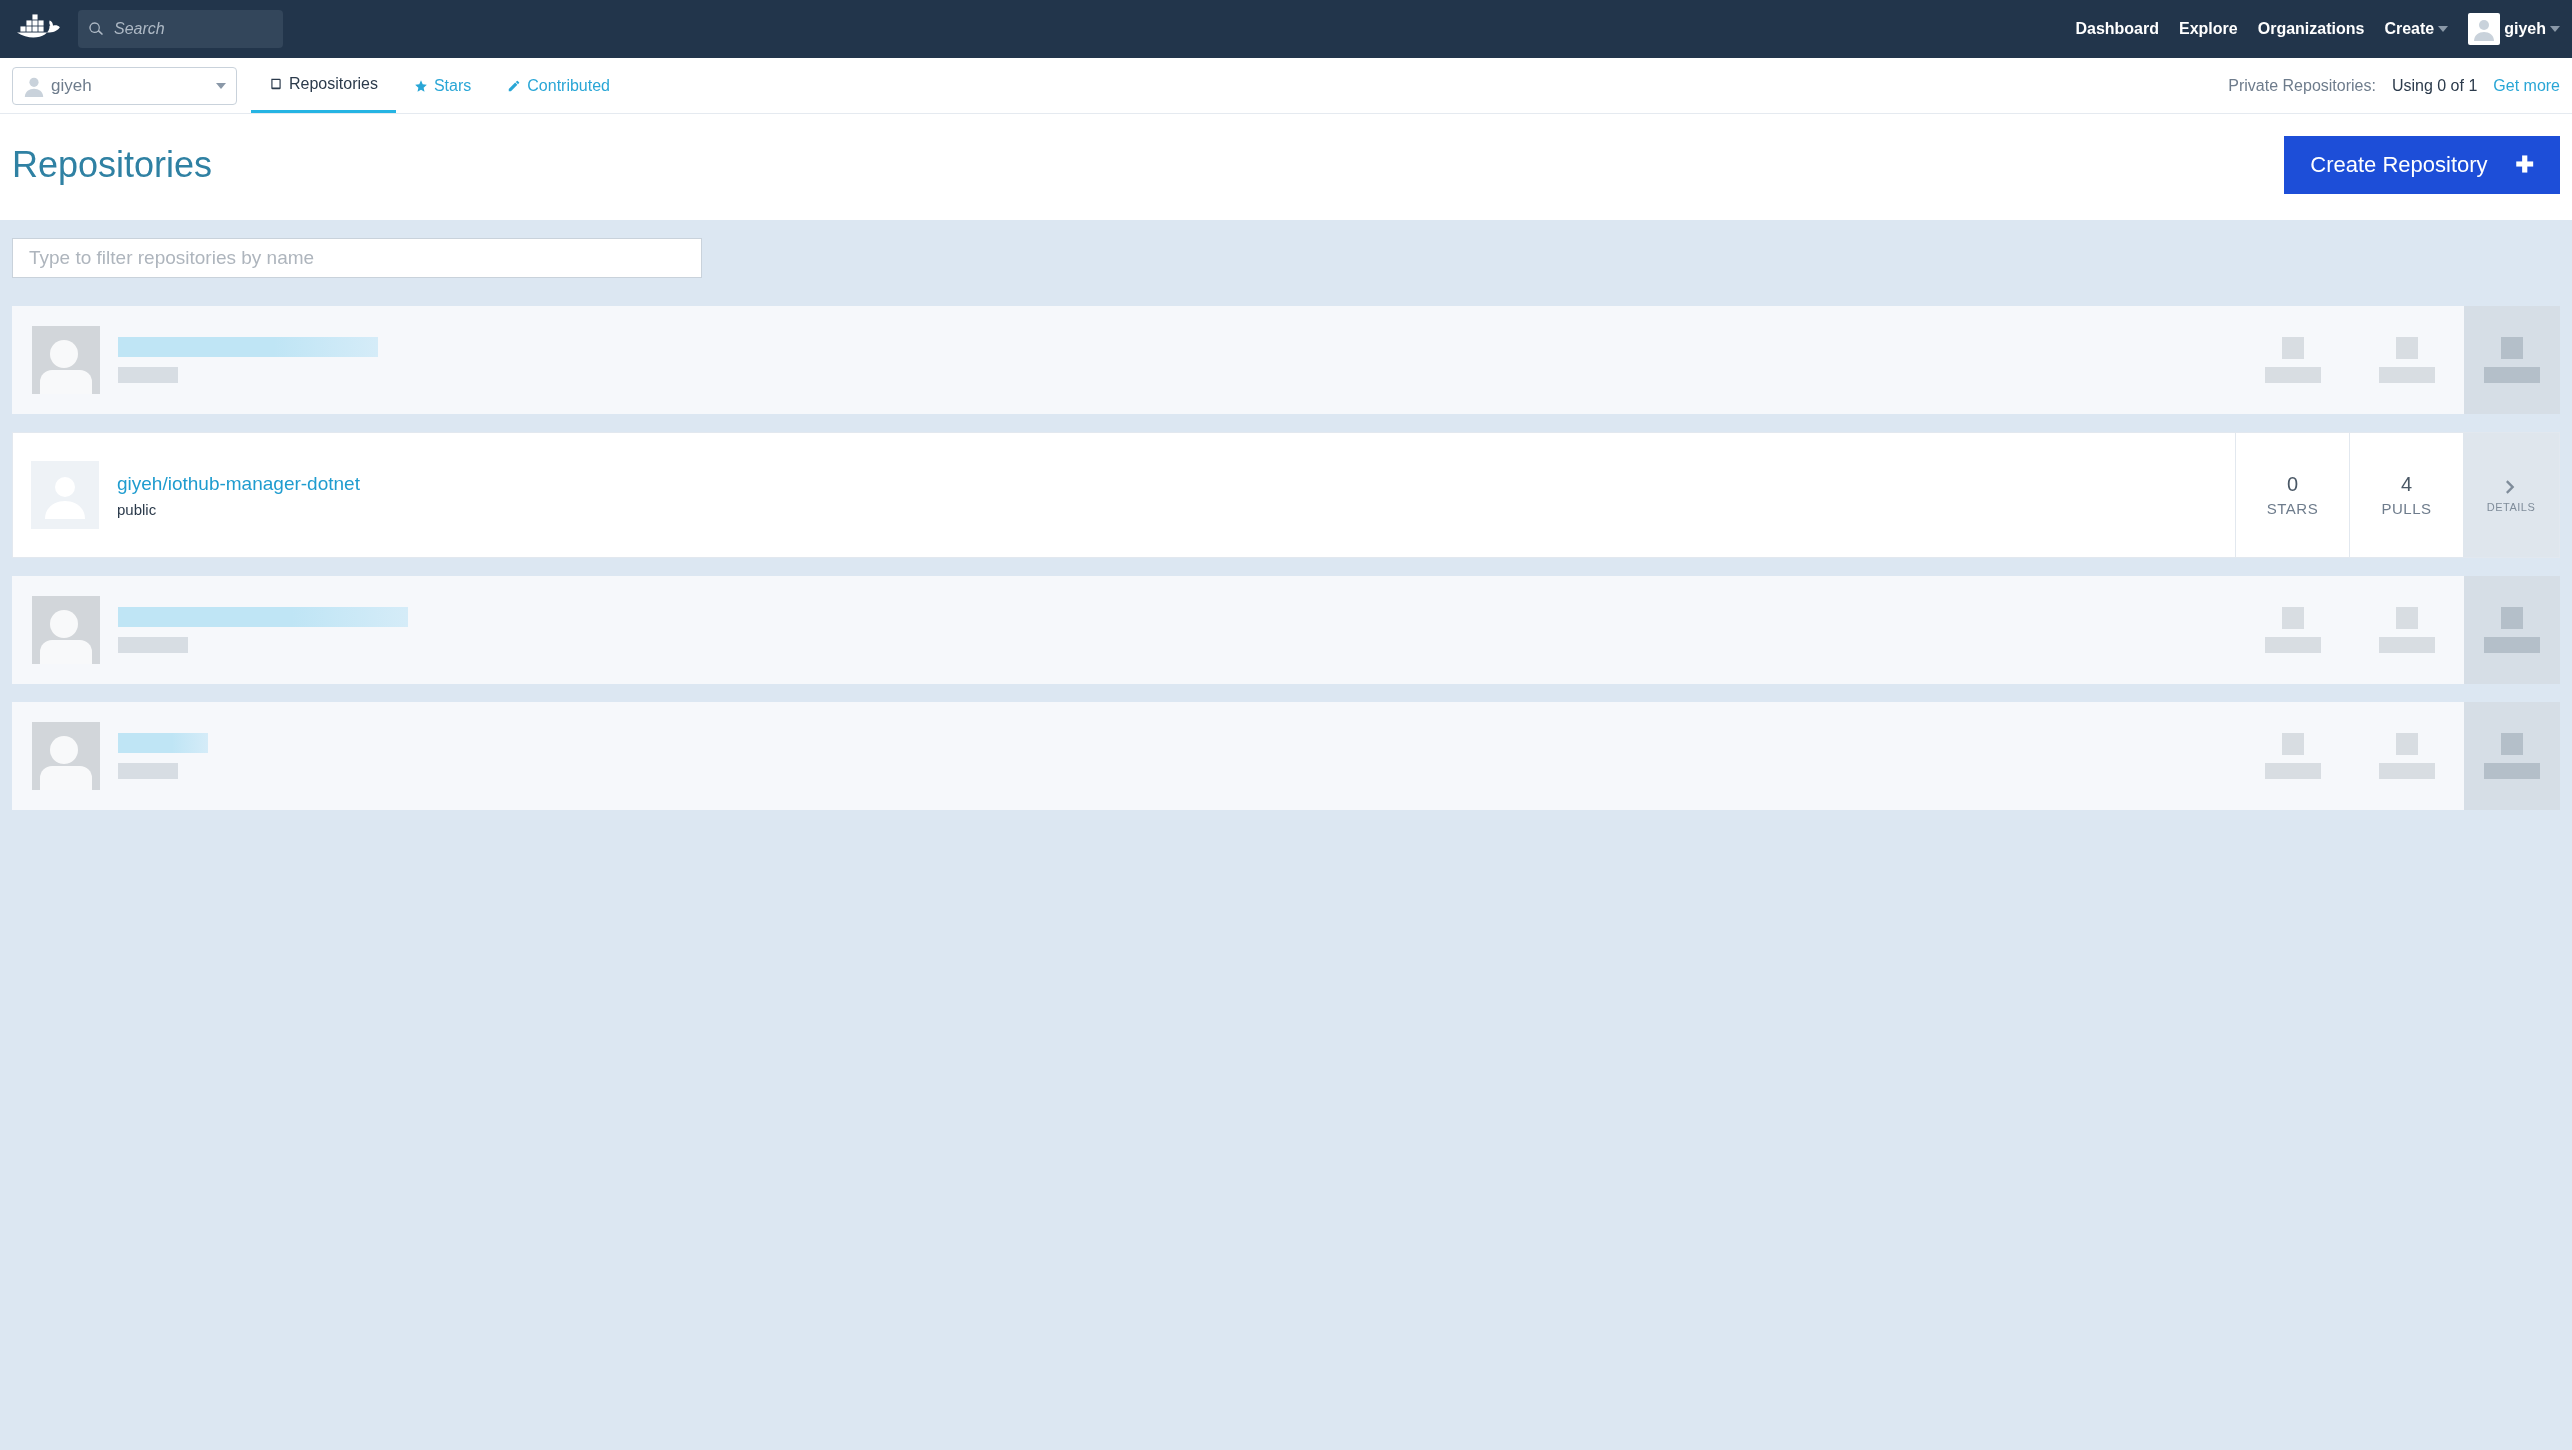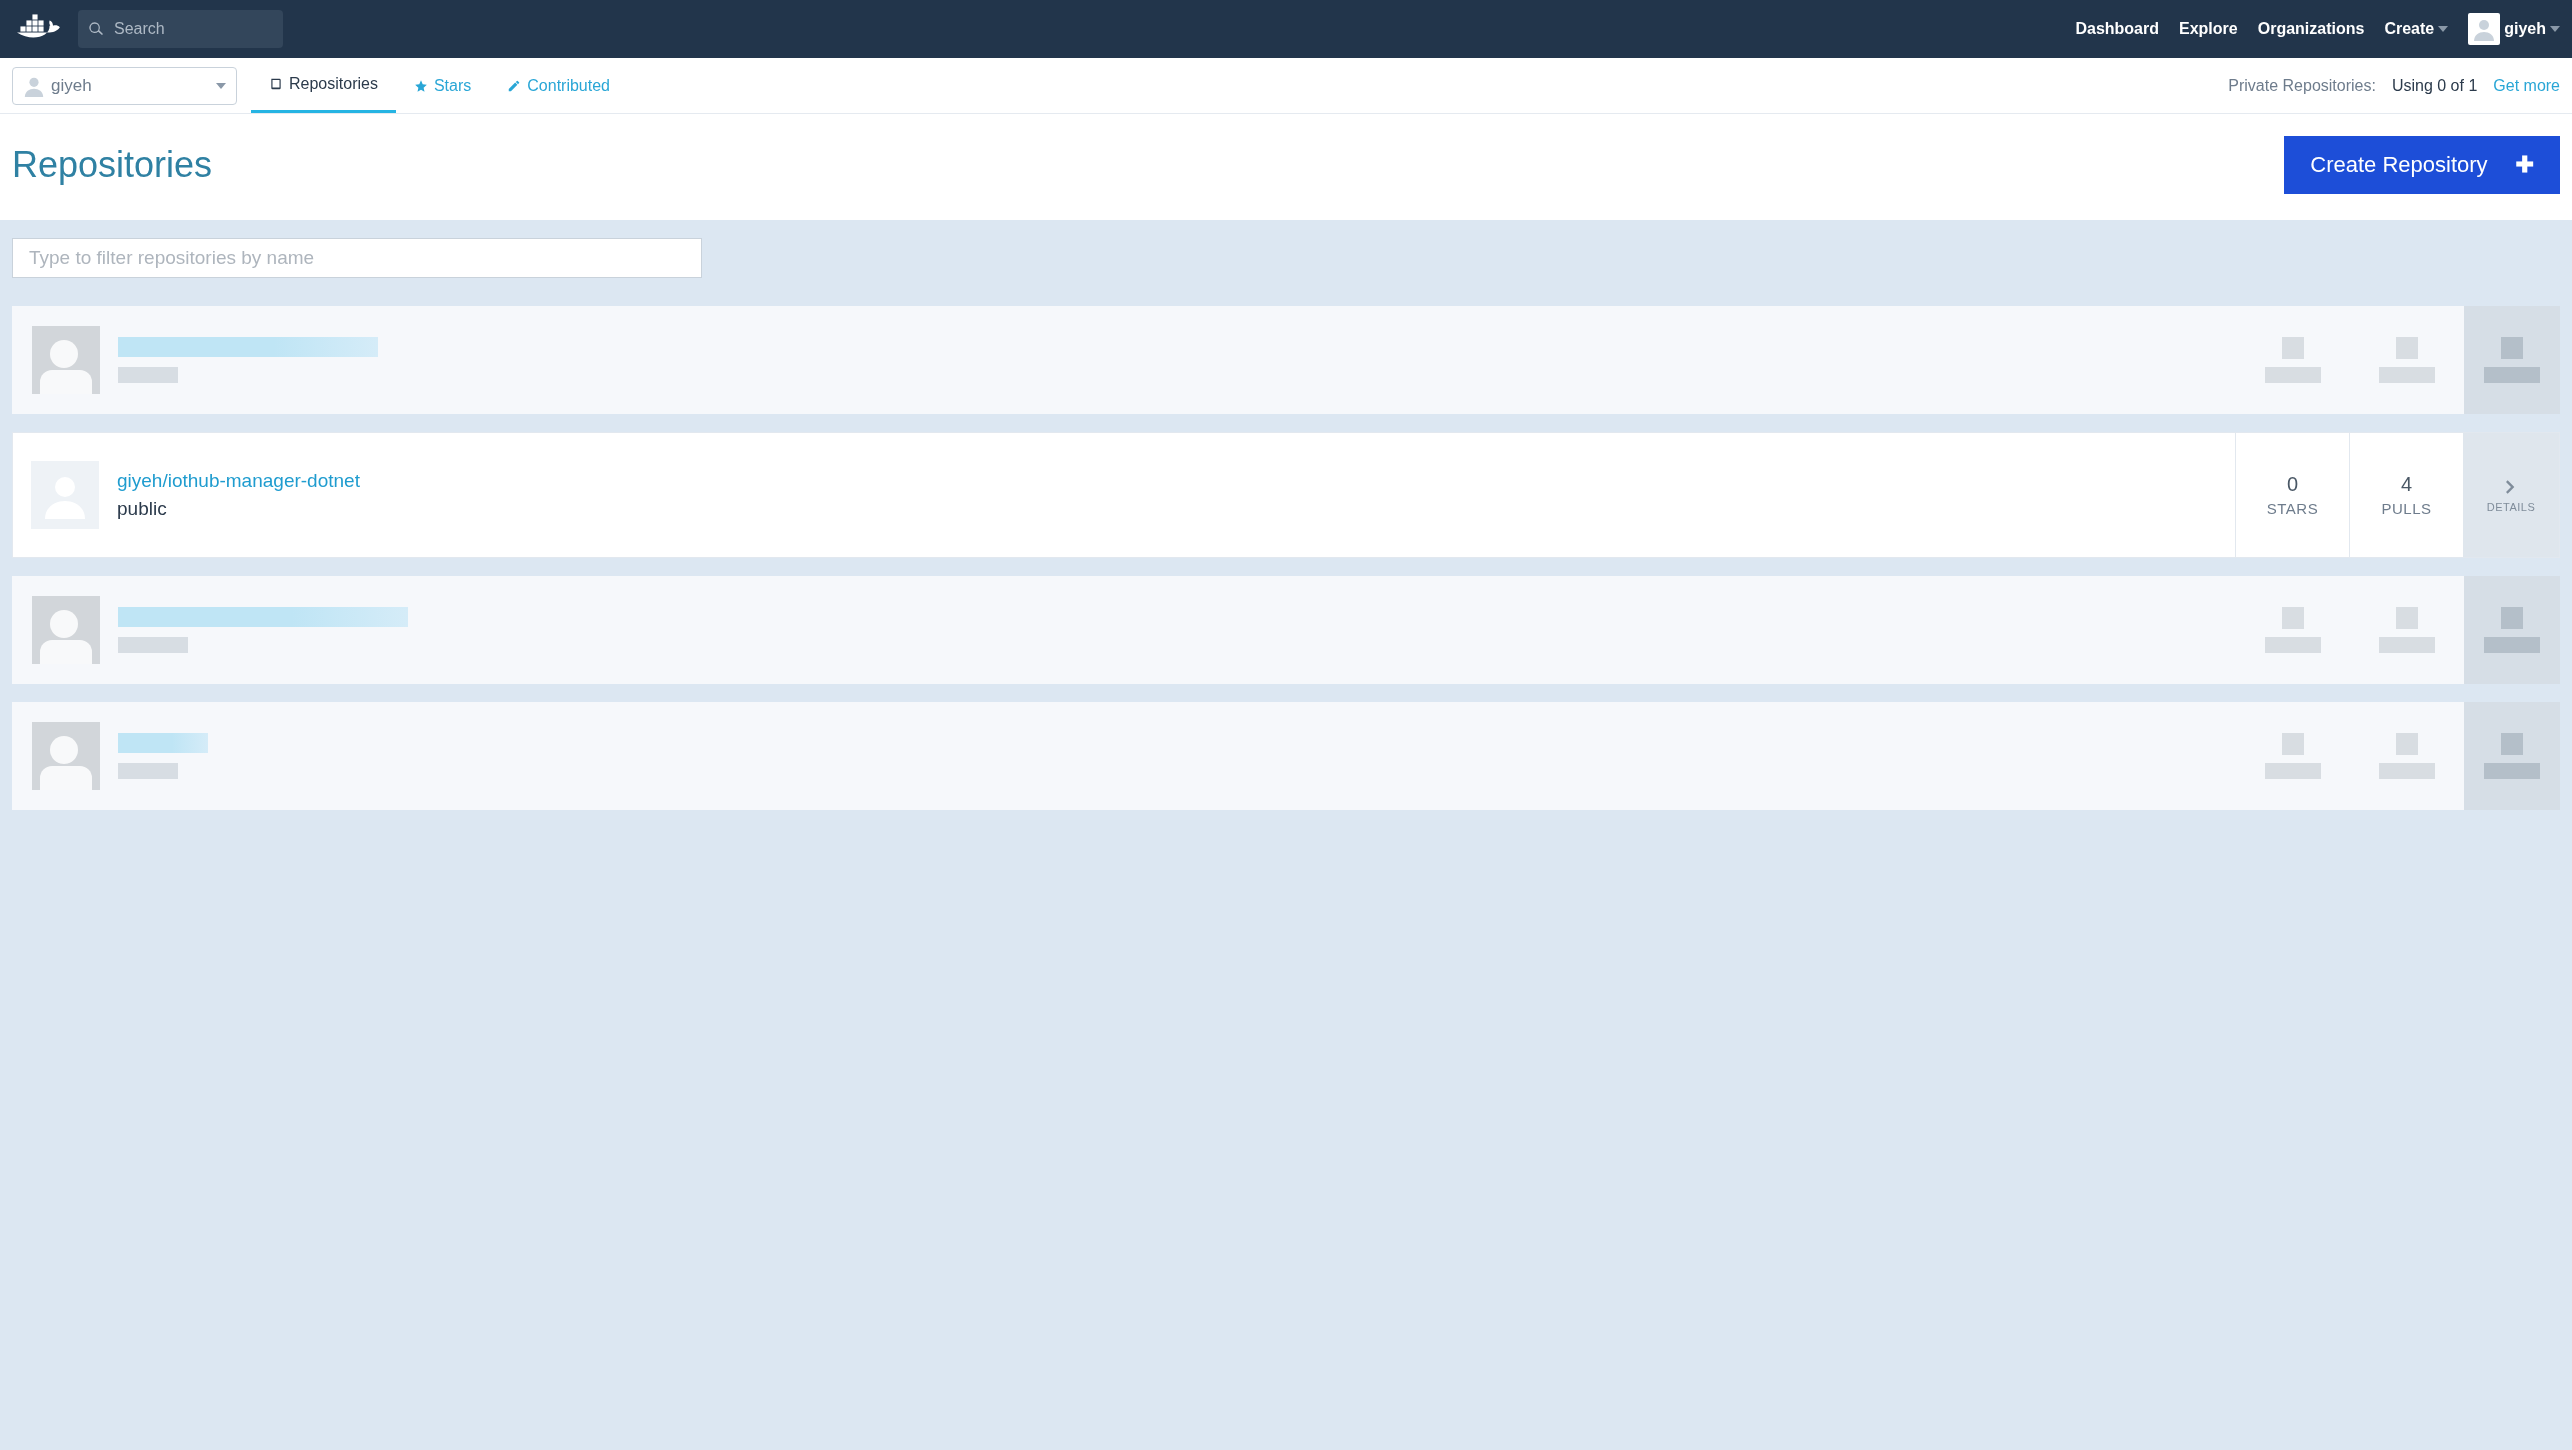--- a/index.html
+++ b/index.html
@@ -2,21 +2,21 @@
 <html><head>
   <meta charset="utf-8">
   <style>
     * { box-sizing: border-box; margin: 0; padding: 0; }
     body { font-family: -apple-system, "Helvetica Neue", Arial, sans-serif; background: #dce7f2; color: #2b3a4b; }
 
     
     .topnav { background: #22354b; height: 58px; display: flex; align-items: center; padding: 0 12px; }
     .docker-logo { width: 58px; height: 40px; display: flex; align-items: center; justify-content: center; margin-right: 8px; }
     .search-wrap { position: relative; }
-    .search-input { background: #33465b; border: none; border-radius: 4px; height: 38px; width: 205px; padding: 0 12px 0 36px; color: #d6dfe8; font-size: 16px; }
+    .search-input { background: #33465b; border: none; border-radius: 4px; height: 38px; width: 205px; padding: 0 12px 0 36px; color: #d6dfe8; font-size: 16px; font-style: italic; }
     .search-input::placeholder { color: #aeb9c5; }
     .search-icon-svg { position: absolute; left: 10px; top: 50%; transform: translateY(-50%); fill: #aeb9c5; }
     .nav-right { margin-left: auto; display: flex; align-items: center; gap: 20px; }
     .nav-link { color: #fff; font-size: 16px; font-weight: 600; text-decoration: none; cursor: pointer; }
     .nav-dd { display: flex; align-items: center; gap: 4px; cursor: pointer; }
     .caret { width: 0; height: 0; border-left: 5px solid transparent; border-right: 5px solid transparent; border-top: 6px solid #8a98a8; }
     .avatar-sq { width: 32px; height: 32px; background: #fff; border-radius: 2px; display: flex; align-items: center; justify-content: center; }
 
     
     .subnav { background: #fff; height: 56px; border-bottom: 1px solid #e5eaf0; display: flex; align-items: center; padding: 0 12px; }
@@ -42,21 +42,21 @@
     .filter-input { width: 690px; height: 40px; border: 1px solid #c9d2db; padding: 0 16px; font-size: 19px; background: #fff; }
     .filter-input::placeholder { color: #aeb5bd; }
 
     .repo-list { margin-top: 28px; display: flex; flex-direction: column; gap: 18px; }
 
     .repo-card { background: #fff; display: flex; align-items: stretch; min-height: 108px; border: 1px solid #e2e8ef; }
     .repo-main { flex: 1; display: flex; align-items: center; padding: 28px 18px; gap: 18px; min-width: 0; }
     .repo-avatar { width: 68px; height: 68px; background: #eef2f6; display: flex; align-items: center; justify-content: center; flex-shrink: 0; }
     .repo-text { display: flex; flex-direction: column; gap: 6px; }
     .repo-name { color: #1f9ccf; font-size: 19px; font-weight: 500; }
-    .repo-vis { color: #2b3a4b; font-size: 19px; }
+    .repo-vis { color: #2b3a4b; font-size: 15px; }
     .stat-cell { width: 114px; border-left: 1px solid #e2e8ef; display: flex; flex-direction: column; align-items: center; justify-content: center; }
     .stat-num { font-size: 20px; color: #4a5866; }
     .stat-lbl { font-size: 15px; color: #6e7c8c; letter-spacing: 0.5px; margin-top: 4px; }
     .details-cell { width: 96px; background: #dfe6ed; display: flex; flex-direction: column; align-items: center; justify-content: center; cursor: pointer; }
     .details-lbl { font-size: 11px; color: #7f8c9a; margin-top: 4px; letter-spacing: 0.5px; }
     .chevron-right { width: 20px; height: 20px; fill: #7f8c9a; }
 
     
     .blur-card { background: #f6f8fb; display: flex; align-items: stretch; min-height: 108px; }
     .blur-main { flex: 1; display: flex; align-items: center; padding: 20px 20px; gap: 18px; }

